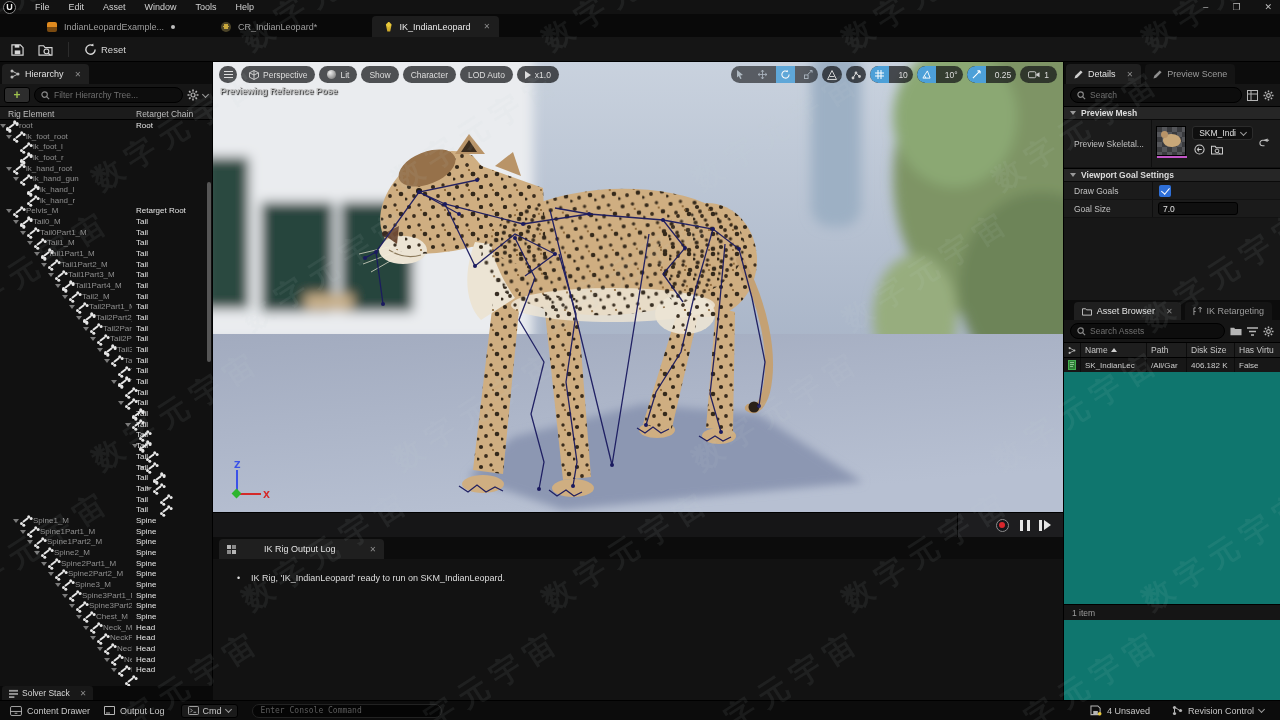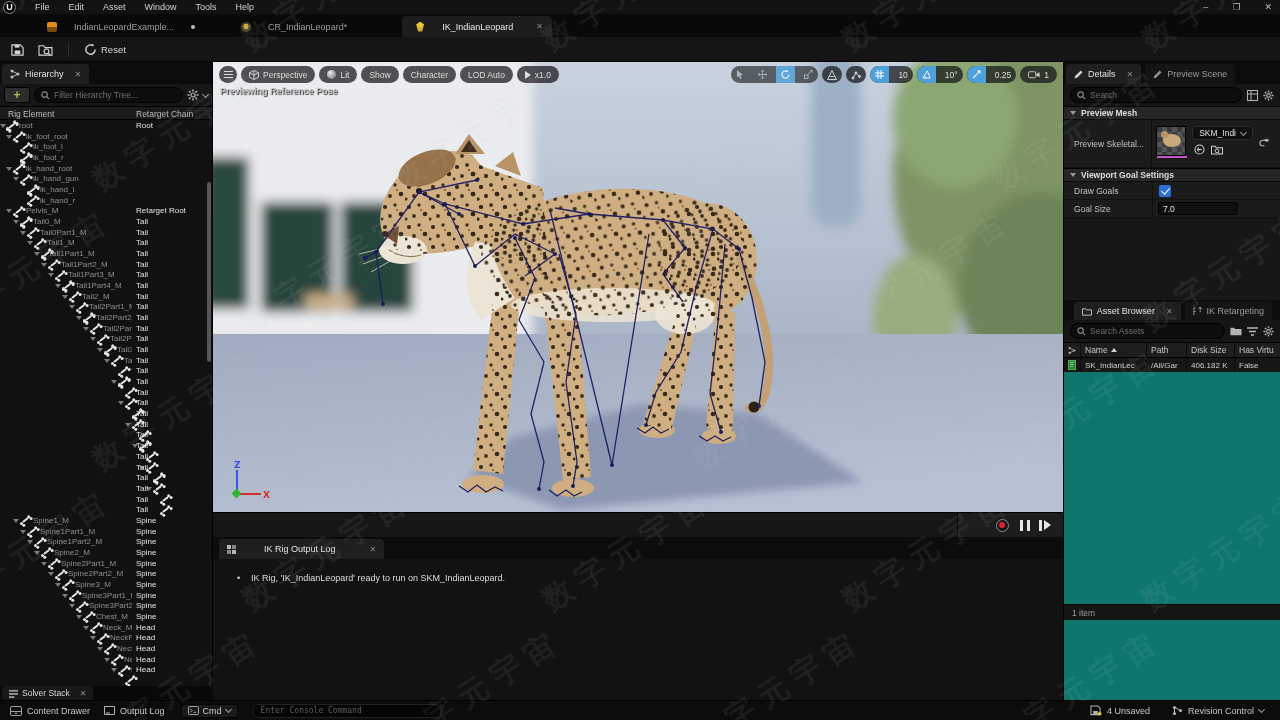--- a/index.html
+++ b/index.html
@@ -4,21 +4,21 @@
 <style>
   *{margin:0;padding:0;box-sizing:border-box;font-family:"Liberation Sans","DejaVu Sans",sans-serif;}
   html,body{width:1280px;height:720px;overflow:hidden;background:#000;}
   .app{position:relative;width:1280px;height:720px;background:#0b0b0b;color:#cfcfcf;font-size:9px;}
   
   .menubar{position:absolute;left:0;top:0;width:1280px;height:14px;background:#121212;display:flex;align-items:center;z-index:5;}
   .uelogo{width:13px;height:13px;border-radius:50%;background:#000;border:1px solid #8a8a8a;color:#eee;font-size:9px;font-weight:bold;display:flex;align-items:center;justify-content:center;margin-left:3px;}
   .menu-item{color:#d2d2d2;font-size:9px;margin-left:19px;cursor:default;}
   .winctl{position:absolute;top:0;right:8px;height:14px;display:flex;gap:24px;align-items:center;color:#bdbdbd;font-size:9px;}
   .tabrow{position:absolute;left:0;top:14px;width:1280px;height:23px;background:#090909;display:flex;align-items:flex-end;}
-  .atab{height:21px;display:flex;align-items:center;padding:0 9px;gap:17px;color:#9d9d9d;font-size:9px;}
+  .atab{height:21px;display:flex;align-items:center;padding:0 9px;gap:7px;color:#9d9d9d;font-size:9px;}
   .atab .ticon{width:10px;height:10px;border-radius:2px;display:inline-block;}
   .atab.active{background:#1d1d1d;border-radius:4px 4px 0 0;color:#e8e8e8;}
   .tab-x{color:#8a8a8a;font-size:8px;margin-left:6px;}
   .mod-dot{width:4px;height:4px;border-radius:50%;background:#bdbdbd;display:inline-block;}
   .toolbar{position:absolute;left:0;top:37px;width:1280px;height:25px;background:#151515;border-bottom:1px solid #000;display:flex;align-items:center;}
   .tbtn{display:flex;align-items:center;gap:4px;color:#d6d6d6;padding:3px 7px;border-radius:3px;}
   .tsep{width:1px;height:15px;background:#2c2c2c;margin:0 8px;}
   
   .main{position:absolute;left:0;top:62px;width:1280px;height:638px;display:flex;}
   .leftcol{width:213px;height:638px;background:#131313;border-right:1px solid #000;position:relative;}
@@ -131,21 +131,21 @@
   <div class="tabrow">
     <div class="atab" style="margin-left:38px;">
       <span class="ticon" style="background:linear-gradient(#e08a1e 55%,#7a4a10 0);"></span>
       <span>IndianLeopardExample...</span>
       <span class="mod-dot"></span>
     </div>
     <div class="atab" style="margin-left:28px;">
       <span class="ticon" style="background:radial-gradient(circle at 50% 45%,#caa83c 0 35%,#4c4428 36%);border-radius:50%;"></span>
       <span>CR_IndianLeopard*</span>
     </div>
-    <div class="atab active" style="margin-left:46px;width:150px;padding-left:13px;">
+    <div class="atab active" style="margin-left:46px;width:127px;padding-left:13px;">
       <span class="ticon" style="background:radial-gradient(circle at 50% 22%,#e8c83a 0 28%,transparent 30%),linear-gradient(#e8c83a,#c8a428);clip-path:polygon(50% 0,90% 30%,70% 100%,30% 100%,10% 30%);"></span>
       <span>IK_IndianLeopard</span>
       <span class="tab-x">✕</span>
     </div>
   </div>
 
   <div class="toolbar">
     <div class="tbtn" style="margin-left:4px;">
       <svg width="13" height="13" viewBox="0 0 14 14">
           <path d="M1 2 h9 l3 3 v8 h-12 z" fill="none" stroke="#d6d6d6" stroke-width="1.3"></path>

